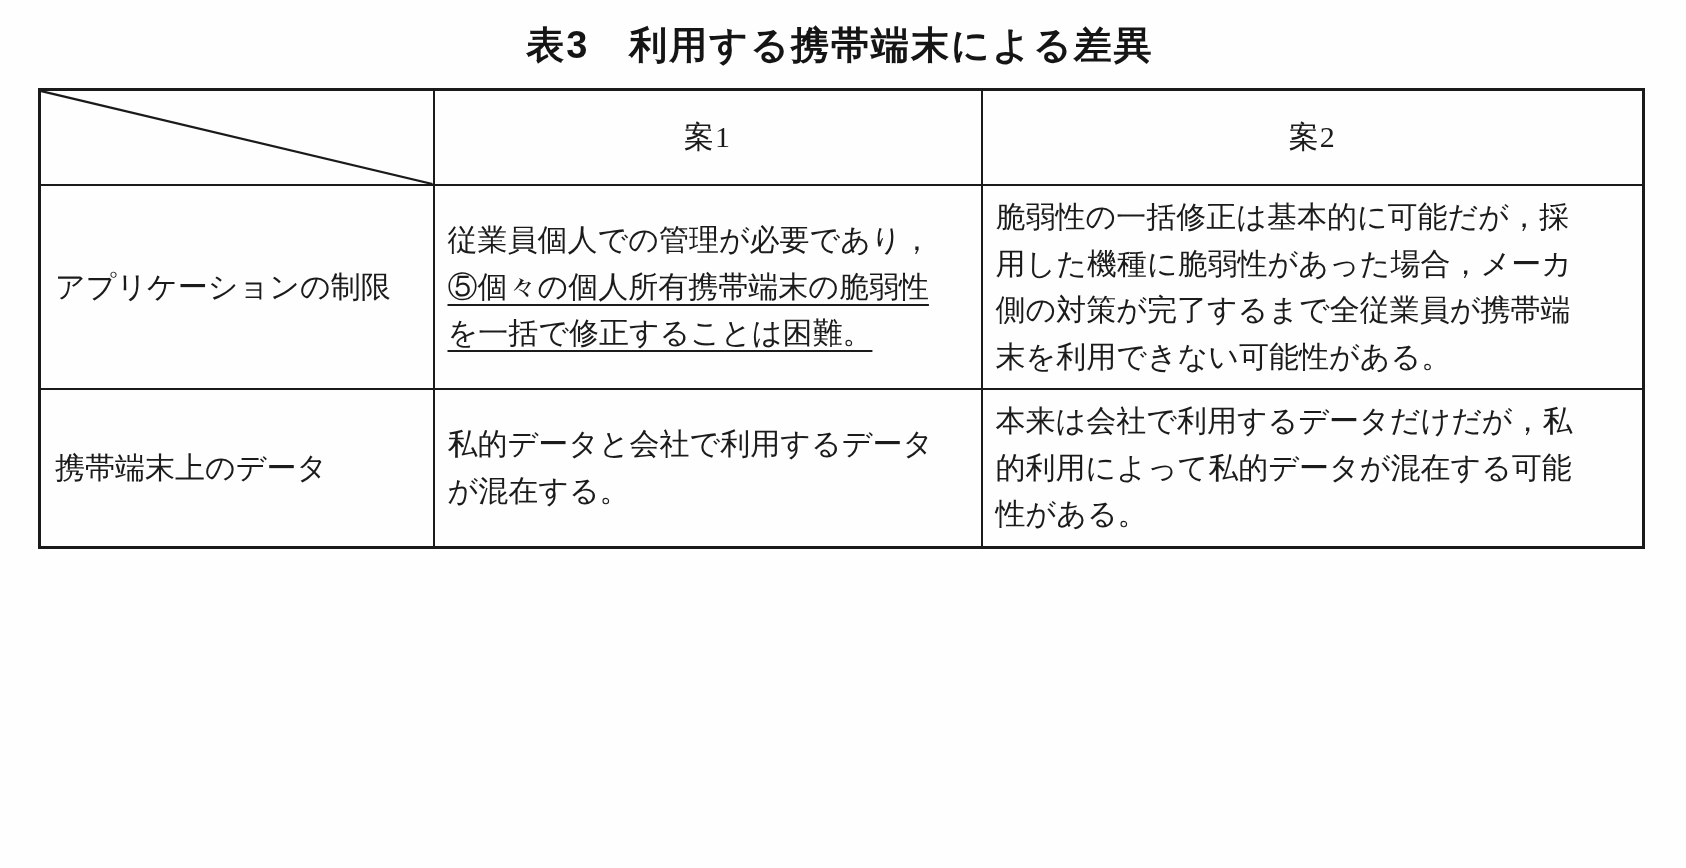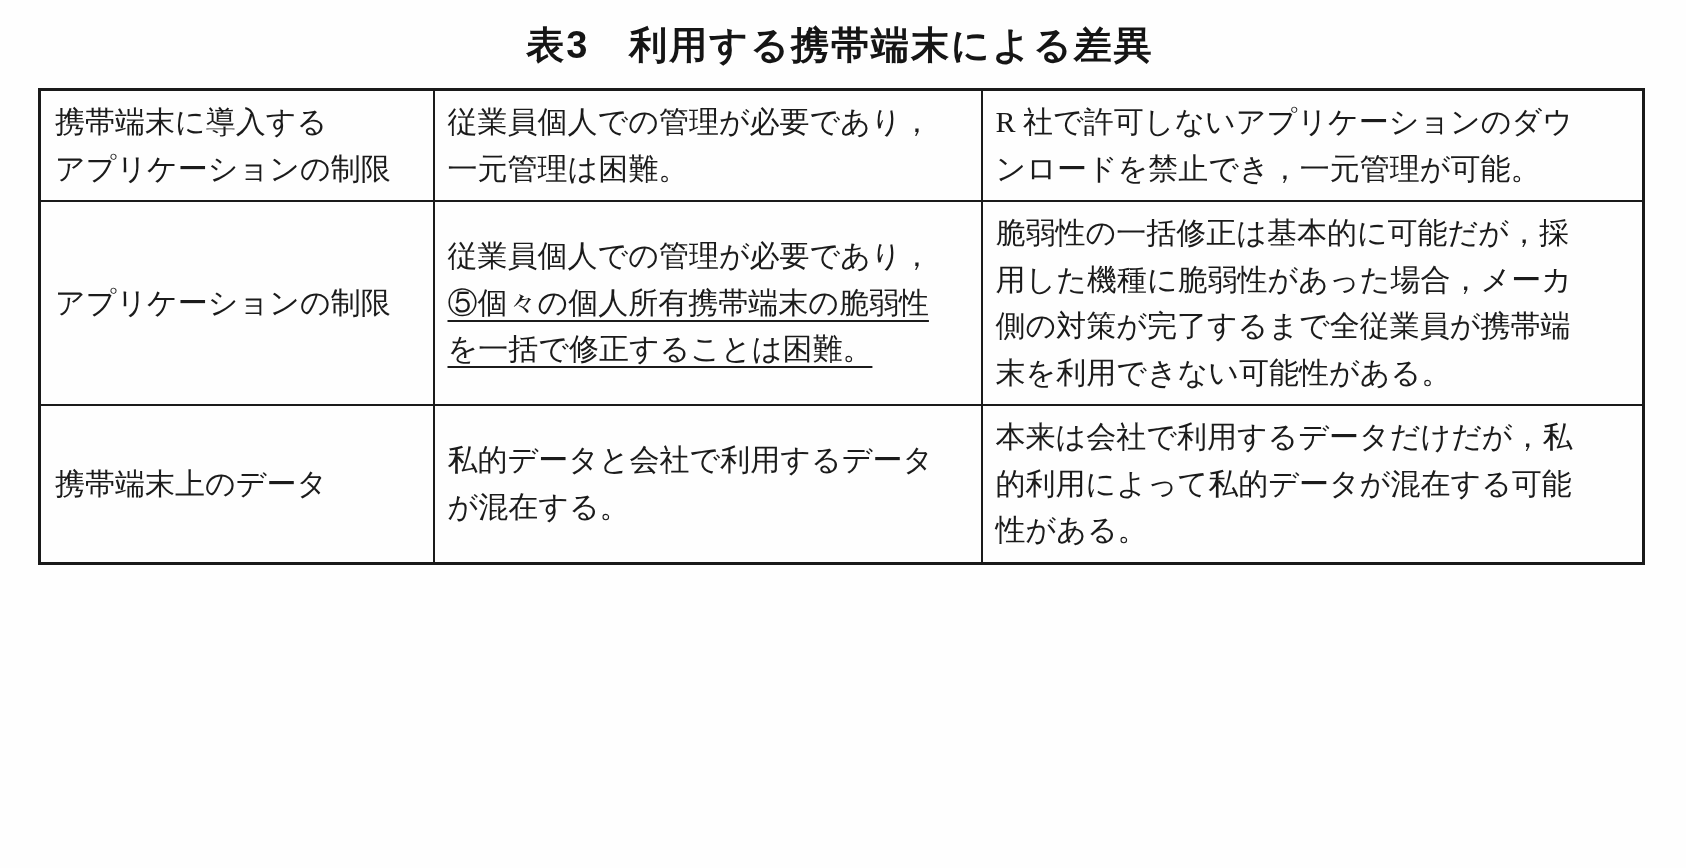--- a/index.html
+++ b/index.html
@@ -75,31 +75,32 @@
 
   <div class="doc-title">表3　利用する携帯端末による差異</div>
 
   <table class="diff-table">
     <colgroup>
       <col class="c-label">
       <col class="c-an1">
       <col class="c-an2">
     </colgroup>
     <tbody>
+      <tr class="hdr">
+        <th class="corner">
+          <svg viewBox="0 0 100 100" preserveAspectRatio="none">
+            <line x1="0" y1="0" x2="100" y2="100" stroke="#1a1a1a" stroke-width="2.2" vector-effect="non-scaling-stroke"></line>
+          </svg>
+        </th>
+        <th class="col-head">案1</th>
+        <th class="col-head">案2</th>
+      </tr>
 
 
 
-      <tr class="r2">
-        <td class="row-label">携帯端末に導入する
-アプリケーションの制限</td>
-        <td class="cell">従業員個人での管理が必要であり，
-一元管理は困難。</td>
-        <td class="cell">R 社で許可しないアプリケーションのダウ
-ンロードを禁止でき，一元管理が可能。</td>
-      </tr>
 
       <tr class="r3">
         <td class="row-label">アプリケーションの制限</td>
         <td class="cell"><span>従業員個人での管理が必要であり，
 </span><span class="u">⑤個々の個人所有携帯端末の脆弱性
 を一括で修正することは困難。</span></td>
         <td class="cell">脆弱性の一括修正は基本的に可能だが，採
 用した機種に脆弱性があった場合，メーカ
 側の対策が完了するまで全従業員が携帯端
 末を利用できない可能性がある。</td>

